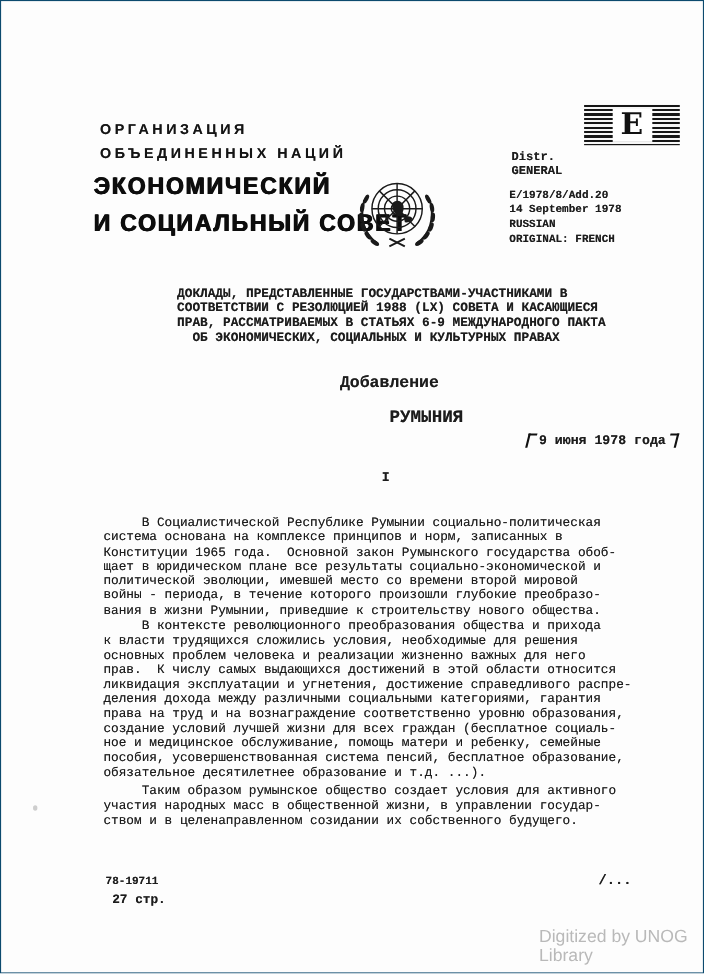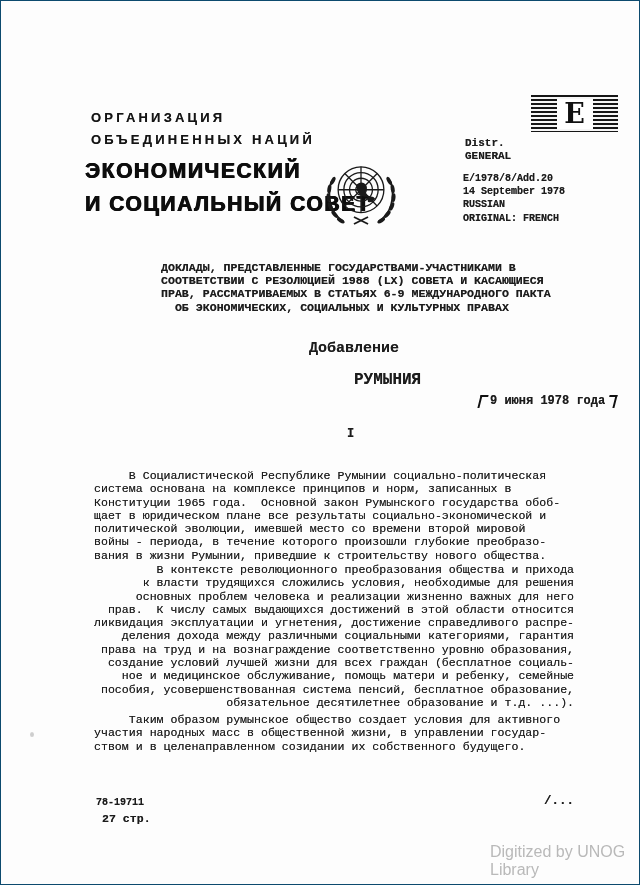--- a/index.html
+++ b/index.html
@@ -65,35 +65,35 @@
     position:absolute; left:308px; top:339px;
     font-size:15px; text-underline-offset:2px; font-weight:bold;
   }
   .country {
     position:absolute; left:317px; top:370px;
     font-size:16px; font-weight:bold;margin-left:36px;
   }
   .date-line {
     position:absolute; left:450px; top:393px;
     font-size:12px; font-weight:bold; white-space:pre;
-    display:flex; align-items:flex-end; gap:3px;padding-left:28px;
+    display:flex; align-items:flex-start; gap:3px;padding-left:28px;
   }
   .brk { display:inline-block; width:8px; height:13px; transform:skewX(-14deg); }
   .brk-l { border-top:2px solid #111; border-left:2px solid #111; }
   .brk-r { border-top:2px solid #111; border-right:2px solid #111; }
   .numeral {
     position:absolute; left:346px; top:426px;
     font-size:12px; font-weight:bold;
   }
   .para {
     position:absolute; left:93px;
     font-size:11.6px; line-height:13.3px; white-space:pre; font-weight:500;
   }
   .para-1 { top:456px;margin-top:12px; }
-  .para-2 { top:562px;text-align:right; }
+  .para-2 { top:562px; }
   .para-3 { top:712px; }
 
   
   .doc-code { position:absolute; left:95px;  top:796px; font-size:10px; font-weight:bold; }
   .pages    { position:absolute; left:101px; top:811px; font-size:11.6px; font-weight:bold; }
   .cont     { position:absolute; left:543px; top:793px; font-size:12.5px; font-weight:bold; }
   .watermark {
     position:absolute; left:489px; top:842px;
     font-family:"Liberation Sans","DejaVu Sans",sans-serif;
     font-size:16px; color:#b9b9b9;

